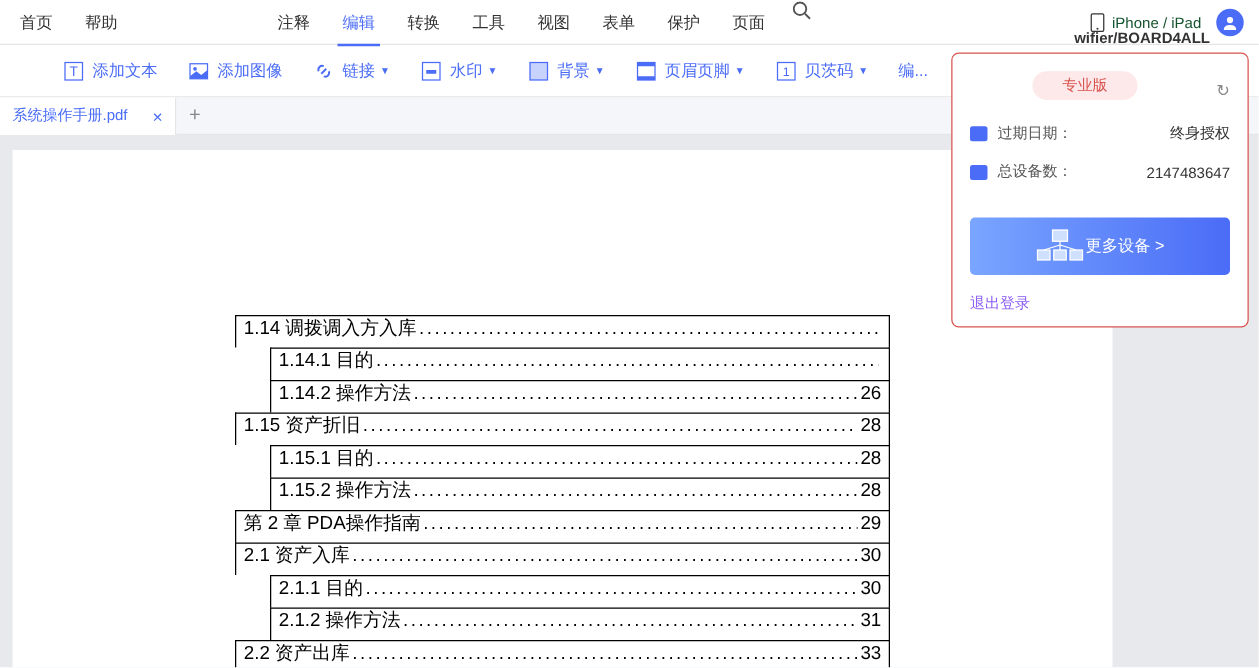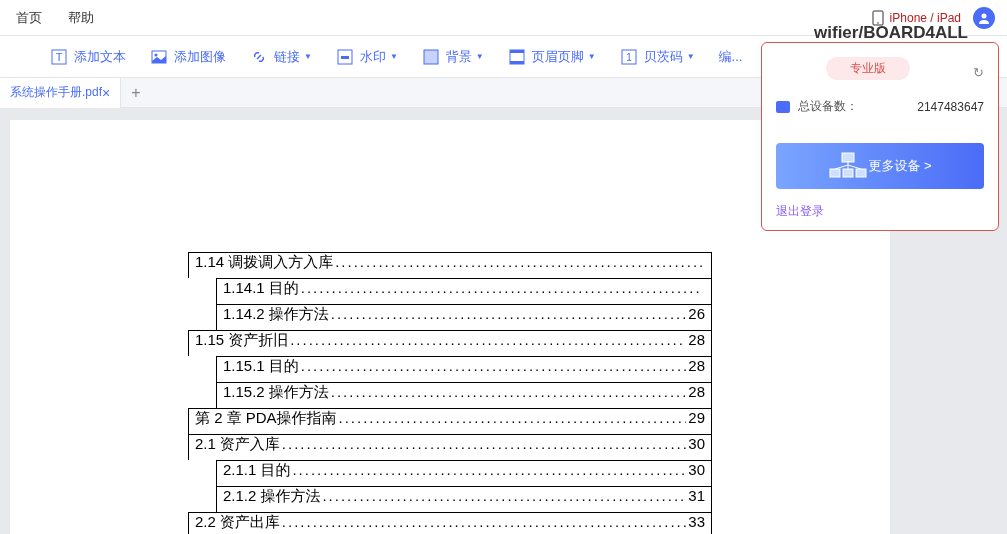--- a/index.html
+++ b/index.html
@@ -6,48 +6,48 @@
 body { width: 1007px; height: 534px; background: #fff; overflow: hidden; position: relative; }
 
 .menubar { height: 36px; background: #fff; border-bottom: 1px solid #e5e5e5; display: flex; align-items: center; padding: 0 12px; position: relative; }
 .menu-left { display: flex; gap: 18px; }
 .menu-center { display: flex; gap: 18px; margin-left: 120px; }
 .menu-item { font-size: 13px; color: #333; cursor: pointer; padding: 8px 4px; position: relative; text-align: center; }
 .menu-item.active { color: #4a6cf7; }
 .menu-item.active::after { content: ''; position: absolute; bottom: -2px; left: 0; right: 0; height: 2px; background: #4a6cf7; }
 .menu-right { position: absolute; right: 12px; display: flex; align-items: center; gap: 12px; }
 .search-icon-btn { font-size: 14px; color: #555; cursor: pointer; }
-.iphone-label { font-size: 12px; color: #b91c1c; display: flex; align-items: center; gap: 6px; }
+.iphone-label { font-size: 12px; color: #14532d; display: flex; align-items: center; gap: 6px; }
 .avatar { width: 22px; height: 22px; border-radius: 50%; background: #4a6cf7; display: flex; align-items: center; justify-content: center; color: #fff; font-size: 11px; }
 
 .toolbar { height: 42px; background: #fff; border-bottom: 1px solid #e5e5e5; display: flex; align-items: center; padding: 0 50px; gap: 24px; }
 .tool-btn { display: flex; align-items: center; gap: 6px; font-size: 13px; color: #4a6cf7; cursor: pointer; }
 .tool-icon { width: 18px; height: 18px; display: flex; align-items: center; justify-content: center; }
 .tool-dd { font-size: 8px; color: #4a6cf7; margin-left: -2px; }
 
 .tabbar { height: 30px; background: #f5f6fa; border-bottom: 1px solid #e5e5e5; display: flex; align-items: center; }
-.tab { height: 30px; display: flex; align-items: center; padding: 0 10px; gap: 0; font-size: 12px; }
+.tab { height: 30px; display: flex; align-items: center; padding: 0 10px; gap: 20px; font-size: 12px; }
 .tab.active { background: #fff; color: #4a6cf7; border-right: 1px solid #e5e5e5; }
 .tab-close { color: #4a6cf7; cursor: pointer; font-size: 14px; }
 .tab-add { padding: 0 10px; color: #888; cursor: pointer; font-size: 16px; }
 
 .content-area { position: absolute; top: 108px; left: 0; right: 0; bottom: 0; background: #e8e9ed; overflow: hidden; }
 .page { position: absolute; left: 10px; top: 12px; width: 880px; height: 600px; background: #fff; padding-top: 132px; }
 .watermark { position: absolute; top: 130px; left: 50%; transform: translateX(-50%); font-size: 26px; color: #d98b8b; font-weight: 300; letter-spacing: 1px; }
 .toc { padding: 0 178px 0 178px; font-family: "SimSun", serif; }
 .toc-row { display: flex; align-items: baseline; border: 1px solid #000; border-bottom: none; height: 26px; overflow: hidden; white-space: nowrap; font-size: 15px; }
 .toc-row:last-child { border-bottom: 1px solid #000; }
 .toc-row.lvl2 { margin-left: 28px; }
 .toc-num { padding: 0 4px 0 6px; }
 .toc-title { padding-right: 2px; }
 .toc-dots { flex: 1; overflow: hidden; letter-spacing: 2px; }
 .toc-page { padding: 0 6px 0 2px; }
 
 .user-panel { position: absolute; top: 42px; right: 8px; width: 238px; background: #fff; border: 1px solid #d9534f; border-radius: 6px; padding: 14px 14px 10px; z-index: 100; }
-.user-name { position: absolute; top: -20px; right: 30px; font-size: 17px; font-weight: bold; color: #333; }
+.user-name { position: absolute; top: -20px; right: 30px; font-size: 12px; font-weight: bold; color: #333; }
 .panel-head { display: flex; align-items: flex-end; justify-content: space-between; margin-bottom: 18px; }
 .pro-badge { background: #fde9e9; color: #d9534f; font-size: 12px; padding: 3px 24px; border-radius: 12px; margin-left: 50px; }
 .refresh { color: #888; cursor: pointer; font-size: 13px; }
 .info-row { display: flex; align-items: center; font-size: 12px; color: #555; margin-bottom: 14px; }
 .info-icon { width: 14px; height: 12px; margin-right: 8px; border-radius: 2px; }
 .info-label { flex: 1; }
 .info-val { color: #333; }
 .more-devices { margin-top: 28px; height: 46px; background: linear-gradient(90deg, #7aa5ff 0%, #4a6cf7 100%); border-radius: 4px; display: flex; align-items: center; padding: 0 14px; cursor: pointer; color: #fff; font-size: 13px; justify-content: center; }
 .dev-graphic { width: 40px; height: 30px; display: flex; align-items: center; justify-content: center; }
 .logout { margin-top: 14px; font-size: 12px; color: #8b5cf6; cursor: pointer; }
@@ -55,20 +55,36 @@
 svg { display: block; }
 </style>
 </head>
 <body>
 
 <div class="menubar">
   <div class="menu-left">
     <div class="menu-item">首页</div>
     <div class="menu-item">帮助</div>
   </div>
+  <div class="menu-center">
+    <div class="menu-item">注释</div>
+    <div class="menu-item active">编辑</div>
+    <div class="menu-item">转换</div>
+    <div class="menu-item">工具</div>
+    <div class="menu-item">视图</div>
+    <div class="menu-item">表单</div>
+    <div class="menu-item">保护</div>
+    <div class="menu-item">页面</div>
+    <div class="search-icon-btn">
+      <svg width="15" height="15" viewBox="0 0 15 15">
+          <circle cx="6" cy="6" r="5" fill="none" stroke="#555" stroke-width="1.5"></circle>
+          <line x1="10" y1="10" x2="14" y2="14" stroke="#555" stroke-width="1.5"></line>
+        </svg>
+    </div>
+  </div>
   <div class="menu-right">
     <div class="iphone-label">
       <svg width="12" height="16" viewBox="0 0 12 16">
           <rect x="1" y="1" width="10" height="14" rx="1" fill="none" stroke="#333"></rect>
           <circle cx="6" cy="13" r="0.8" fill="#333"></circle>
         </svg>
       <span>iPhone / iPad</span>
     </div>
     <div class="avatar">
       <svg width="12" height="12" viewBox="0 0 12 12">
@@ -233,20 +249,25 @@
         </div>
       </div>
   </div>
 </div>
 
 <div class="user-panel">
   <div class="user-name">wifier/BOARD4ALL</div>
   <div class="panel-head">
     <span class="pro-badge">专业版</span>
     <span class="refresh">↻</span>
+  </div>
+  <div class="info-row">
+    <span class="info-icon" style="background:#4a6cf7"></span>
+    <span class="info-label">过期日期：</span>
+    <span class="info-val">终身授权</span>
   </div>
   <div class="info-row">
     <span class="info-icon" style="background:#4a6cf7"></span>
     <span class="info-label">总设备数：</span>
     <span class="info-val">2147483647</span>
   </div>
   <div class="more-devices">
     <span class="dev-graphic">
       <svg width="40" height="30" viewBox="0 0 40 30">
           <rect x="14" y="2" width="12" height="9" fill="#cfe0ff" stroke="#fff"></rect>

